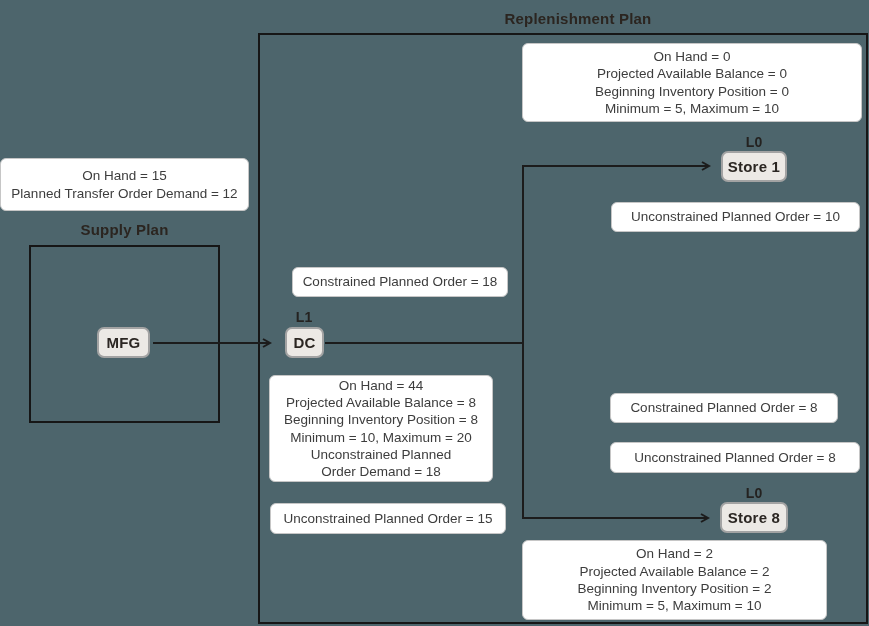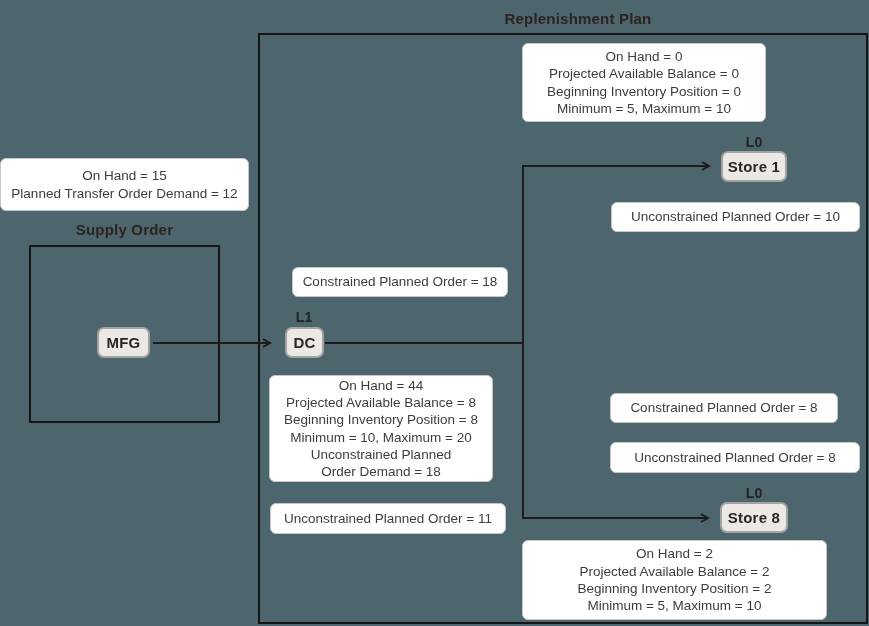--- a/index.html
+++ b/index.html
@@ -75,55 +75,55 @@
 </style>
 </head>
 <body>
 
 <div class="stage">
 
   <div class="region" style="left:258px; top:33px; width:610px; height:591px;"></div>
   <div class="region" style="left:29px; top:245px; width:191px; height:178px;"></div>
 
   <div class="region-title" style="left:428px; top:10px; width:300px;">Replenishment Plan</div>
-  <div class="region-title" style="left:29px; top:221px; width:191px;">Supply Order</div>
+  <div class="region-title" style="left:29px; top:221px; width:191px;">Supply Plan</div>
 
   <svg class="connectors" viewBox="0 0 869 626" xmlns="http://www.w3.org/2000/svg">
     <defs>
       <marker id="arrow" markerUnits="userSpaceOnUse" markerWidth="10" markerHeight="12" refX="8" refY="5" orient="auto">
         <path d="M1,1 L8,5 L1,9" fill="none" stroke="#1c1c1c" stroke-width="2"></path>
       </marker>
     </defs>
     <path class="line" d="M153,343 H270" marker-end="url(#arrow)"></path>
     <path class="line" d="M325,343 H523"></path>
     <path class="line" d="M523,344 V166 H709" marker-end="url(#arrow)"></path>
     <path class="line" d="M523,342 V518 H708" marker-end="url(#arrow)"></path>
   </svg>
 
   <div class="note" style="left:0px; top:158px; width:249px; height:53px;">On Hand = 15
 Planned Transfer Order Demand = 12</div>
 
-  <div class="note" style="left:522px; top:43px; width:244px; height:79px;">On Hand = 0
+  <div class="note" style="left:522px; top:43px; width:340px; height:79px;">On Hand = 0
 Projected Available Balance = 0
 Beginning Inventory Position = 0
 Minimum = 5, Maximum = 10</div>
 
   <div class="note" style="left:611px; top:202px; width:249px; height:30px;">Unconstrained Planned Order = 10</div>
 
 
   <div class="note" style="left:292px; top:267px; width:216px; height:30px;">Constrained Planned Order = 18</div>
 
   <div class="note" style="left:269px; top:375px; width:224px; height:107px;">On Hand = 44
 Projected Available Balance = 8
 Beginning Inventory Position = 8
 Minimum = 10, Maximum = 20
 Unconstrained Planned
 Order Demand = 18</div>
 
-  <div class="note" style="left:270px; top:503px; width:236px; height:31px;">Unconstrained Planned Order = 11</div>
+  <div class="note" style="left:270px; top:503px; width:236px; height:31px;">Unconstrained Planned Order = 15</div>
 
   <div class="note" style="left:610px; top:393px; width:228px; height:30px;text-align:right;">Constrained Planned Order = 8</div>
 
   <div class="note" style="left:610px; top:442px; width:250px; height:31px;">Unconstrained Planned Order = 8</div>
 
   <div class="note" style="left:522px; top:540px; width:305px; height:80px;">On Hand = 2
 Projected Available Balance = 2
 Beginning Inventory Position = 2
 Minimum = 5, Maximum = 10</div>
 

